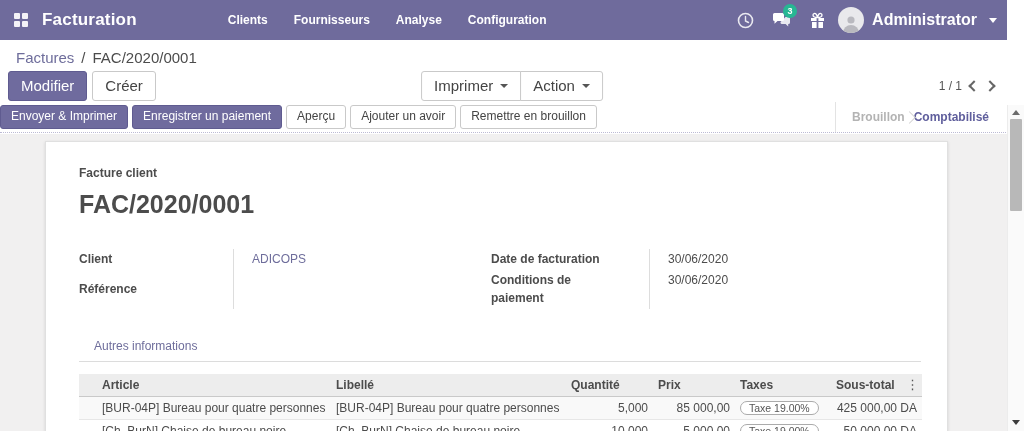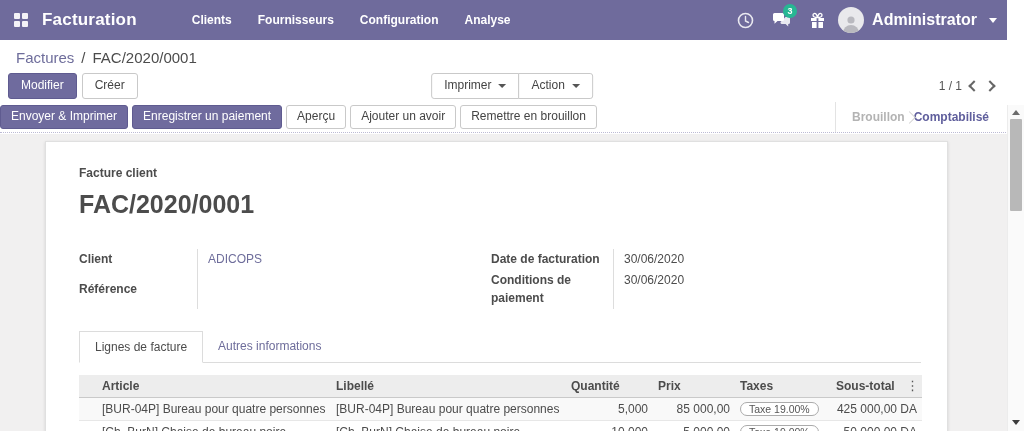--- a/index.html
+++ b/index.html
@@ -4,40 +4,40 @@
 <style>
   * { margin:0; padding:0; box-sizing:border-box; }
   html,body { width:1024px; height:431px; overflow:hidden; background:#fff;
               font-family:"Liberation Sans", sans-serif; color:#4c4c4c; }
   .page { position:relative; width:1024px; height:431px; }
 
   
   .navbar { height:40px; width:1007px; background:#6f6b9c; display:flex; align-items:center; padding:0 10px; }
   .apps-grid { display:grid; grid-template-columns:6px 6px; grid-template-rows:6px 6px; gap:2px; margin:0 14px 0 4px; cursor:pointer; }
   .apps-grid span { background:rgba(255,255,255,.92); border-radius:1px; }
-  .brand { color:#fff; font-size:17px; font-weight:700; letter-spacing:.2px; margin-right:44px; cursor:pointer; }
+  .brand { color:#fff; font-size:17px; font-weight:700; letter-spacing:.2px; margin-right:80px; cursor:pointer; }
   .nav-menu { display:flex; gap:4px; }
   .nav-item { color:#fff; font-size:12px; font-weight:600; padding:6px 11px; cursor:pointer; border-radius:2px; }
   .nav-right { margin-left:auto; display:flex; align-items:center; gap:6px; }
   .systray-icon { position:relative; width:30px; height:28px; display:flex; align-items:center; justify-content:center; cursor:pointer; }
   .badge { position:absolute; top:-2px; right:-1px; background:#27b793; color:#fff; font-size:9px; font-weight:700;
            min-width:14px; height:14px; border-radius:8px; display:flex; align-items:center; justify-content:center; padding:0 3px; }
   .avatar { width:26px; height:26px; border-radius:50%; background:#e9e9ec; overflow:hidden; display:flex; align-items:flex-end; justify-content:center; }
   .user-name { color:#fff; font-size:16px; font-weight:600; margin-left:2px; cursor:pointer; }
   .caret-w { width:0; height:0; border-left:4px solid transparent; border-right:4px solid transparent; border-top:5px solid #fff; margin-left:6px; }
 
   
   .breadcrumb-row { height:30px; display:flex; align-items:center; padding:4px 16px 0; background:#fff; font-size:15px; }
   .bc-link { color:#6e6d9b; cursor:pointer; }
   .bc-sep { color:#4c4c4c; margin:0 7px; }
   .bc-current { color:#4c4c4c; }
 
   
   .control-row { height:32px; display:flex; align-items:center; padding:0 16px 0 8px; background:#fff; position:relative; }
-  .btn { font-family:inherit; font-size:12px; border-radius:3px; padding:4px 12px; cursor:pointer; line-height:1.3; }
+  .btn { font-family:inherit; font-size:15px; border-radius:3px; padding:4px 12px; cursor:pointer; line-height:1.3; }
   .btn-primary { background:#6f6b9e; border:1px solid #5f5b90; color:#fff; }
   .btn-default { background:#fff; border:1px solid #c9c9c9; color:#444; }
   .control-left { display:flex; gap:5px; }
   .control-center { position:absolute; left:50%; transform:translateX(-50%); display:flex; }
   .dd-btn { display:flex; align-items:center; gap:7px; }
   .control-center .dd-btn:first-child { border-top-right-radius:0; border-bottom-right-radius:0; }
   .control-center .dd-btn:last-child { border-top-left-radius:0; border-bottom-left-radius:0; margin-left:-1px; }
   .caret-d { width:0; height:0; border-left:4px solid transparent; border-right:4px solid transparent; border-top:4px solid #555; }
   .pager { margin-left:auto; display:flex; align-items:center; gap:8px; font-size:12px; color:#555; padding-right:14px; }
   .chev { width:8px; height:8px; border-top:2px solid #666; border-right:2px solid #666; cursor:pointer; }
@@ -58,21 +58,21 @@
   .content { position:absolute; top:134px; left:0; right:17px; bottom:0; background:#f1f0f0; overflow:hidden; }
   .sheet { position:absolute; top:7px; left:45px; width:903px; height:330px; background:#fff; border:1px solid #e0e0e0;
            box-shadow:0 1px 3px rgba(0,0,0,.12); padding:24px 26px 0 33px; }
   .doc-type { font-size:12px; font-weight:700; color:#4c4c4c; }
   .doc-number { font-size:25px; font-weight:700; color:#4c4c4c; margin:10px 0 30px; }
   .fields { display:flex; }
   .fgroup { display:grid; grid-template-rows:auto auto; font-size:12px; }
   .fgroup.left  { grid-template-columns:118px 210px; width:412px; }
   .fgroup.right { grid-template-columns:122px 210px; }
   .flabel { font-weight:700; padding:2px 8px 2px 0; line-height:1.45; }
-  .fvalue { border-left:1px solid #ddd; padding:2px 10px; min-height:21px; line-height:1.45; }
+  .fvalue { border-left:1px solid #ddd; padding:2px 18px; min-height:21px; line-height:1.45;margin-left:36px; }
   .fvalue.link { color:#6e6d9b; cursor:pointer; }
 
   .tabs { margin-top:22px; display:flex; border-bottom:1px solid #dcdcdc; }
   .tab { font-size:12px; padding:8px 15px; cursor:pointer; }
   .tab.active { background:#fff; border:1px solid #dcdcdc; border-bottom:1px solid #fff; margin-bottom:-1px; color:#4c4c4c; }
   .tab.inactive { color:#6e6d9b; }
 
   .lines-table { margin-top:12px; width:843px; border-collapse:collapse; table-layout:fixed; font-size:12px; }
   .lines-table th { background:#ededed; color:#4c4c4c; font-weight:700; text-align:left; padding:4px 5px;
                     border-bottom:1px solid #c9c9c9; position:relative; }
@@ -101,22 +101,22 @@
     <div class="apps-grid">
         <span></span>
         <span></span>
         <span></span>
         <span></span>
       </div>
     <div class="brand">Facturation</div>
     <div class="nav-menu">
       <div class="nav-item">Clients</div>
       <div class="nav-item">Fournisseurs</div>
+      <div class="nav-item">Analyse</div>
       <div class="nav-item">Configuration</div>
-      <div class="nav-item">Analyse</div>
     </div>
     <div class="nav-right">
       <div class="systray-icon">
         <svg width="17" height="17" viewBox="0 0 17 17">
             <circle cx="8.5" cy="8.5" r="7" fill="none" stroke="rgba(255,255,255,.85)" stroke-width="1.6"></circle>
             <path d="M8.5 4.5 V9 L11.5 10.5" fill="none" stroke="rgba(255,255,255,.85)" stroke-width="1.4" stroke-linecap="round"></path>
           </svg>
       </div>
       <div class="systray-icon">
         <svg width="19" height="16" viewBox="0 0 19 16">
@@ -201,21 +201,20 @@
         </div>
         <div class="fgroup right">
           <div class="flabel">Date de facturation</div>
           <div class="fvalue">30/06/2020</div>
           <div class="flabel">Conditions de paiement</div>
           <div class="fvalue">30/06/2020</div>
         </div>
       </div>
 
       <div class="tabs">
-        <div class="tab active">Lignes de facture</div>
         <div class="tab inactive">Autres informations</div>
       </div>
 
       <table class="lines-table">
         <colgroup>
           <col class="col-handle">
             <col class="col-article">
             <col class="col-label">
           <col class="col-qty">
             <col class="col-price">

